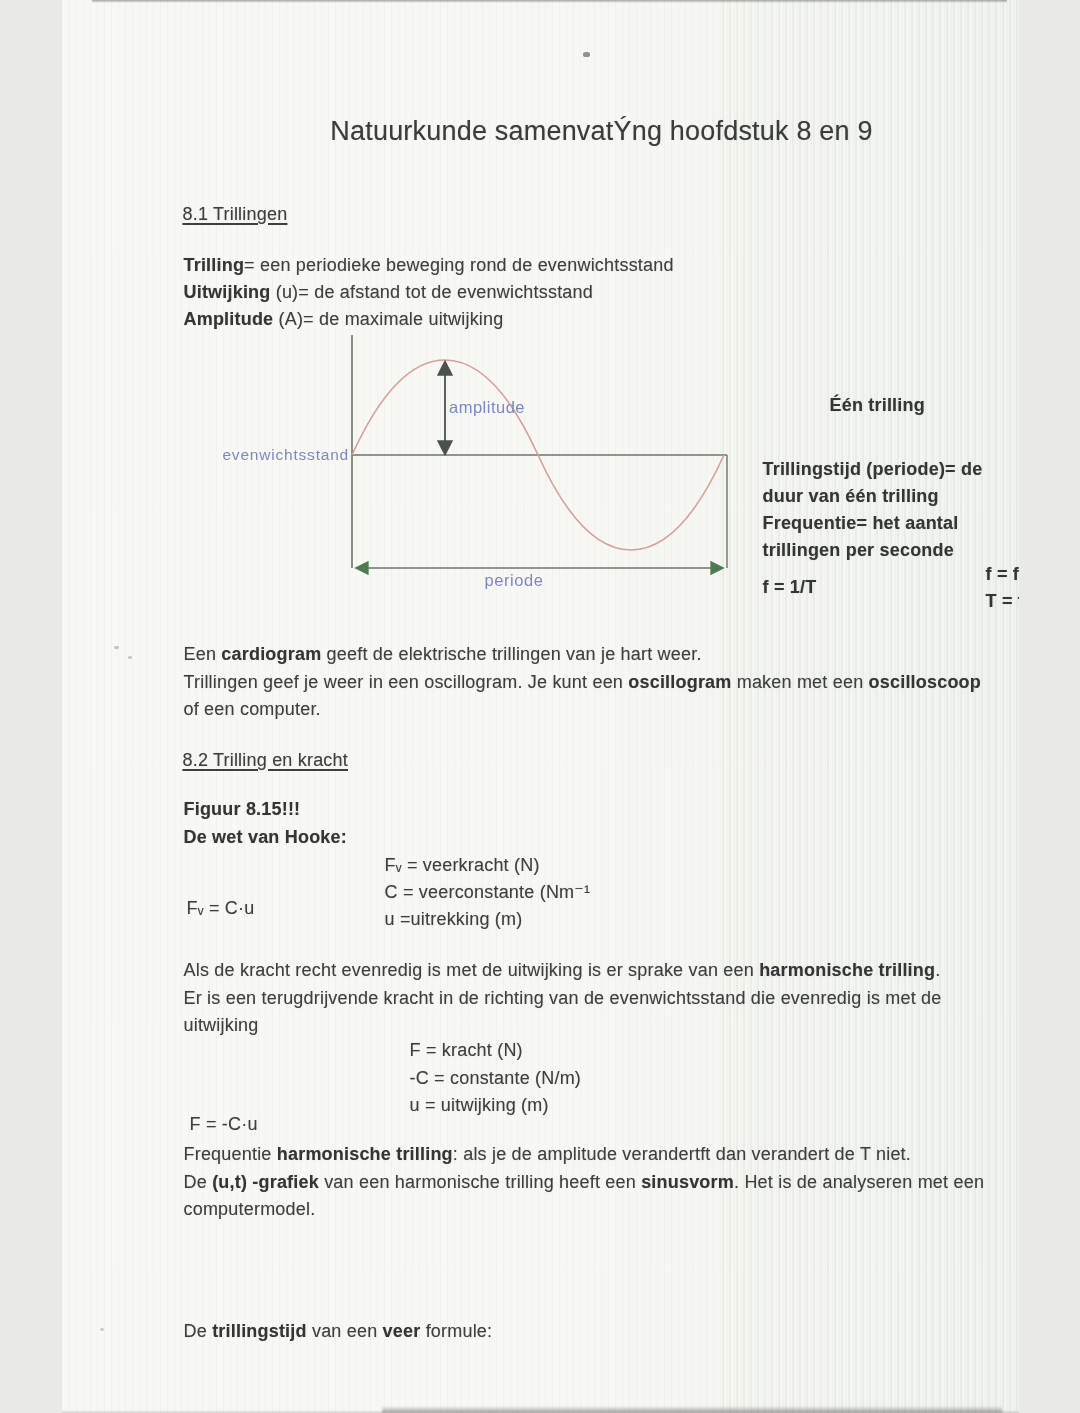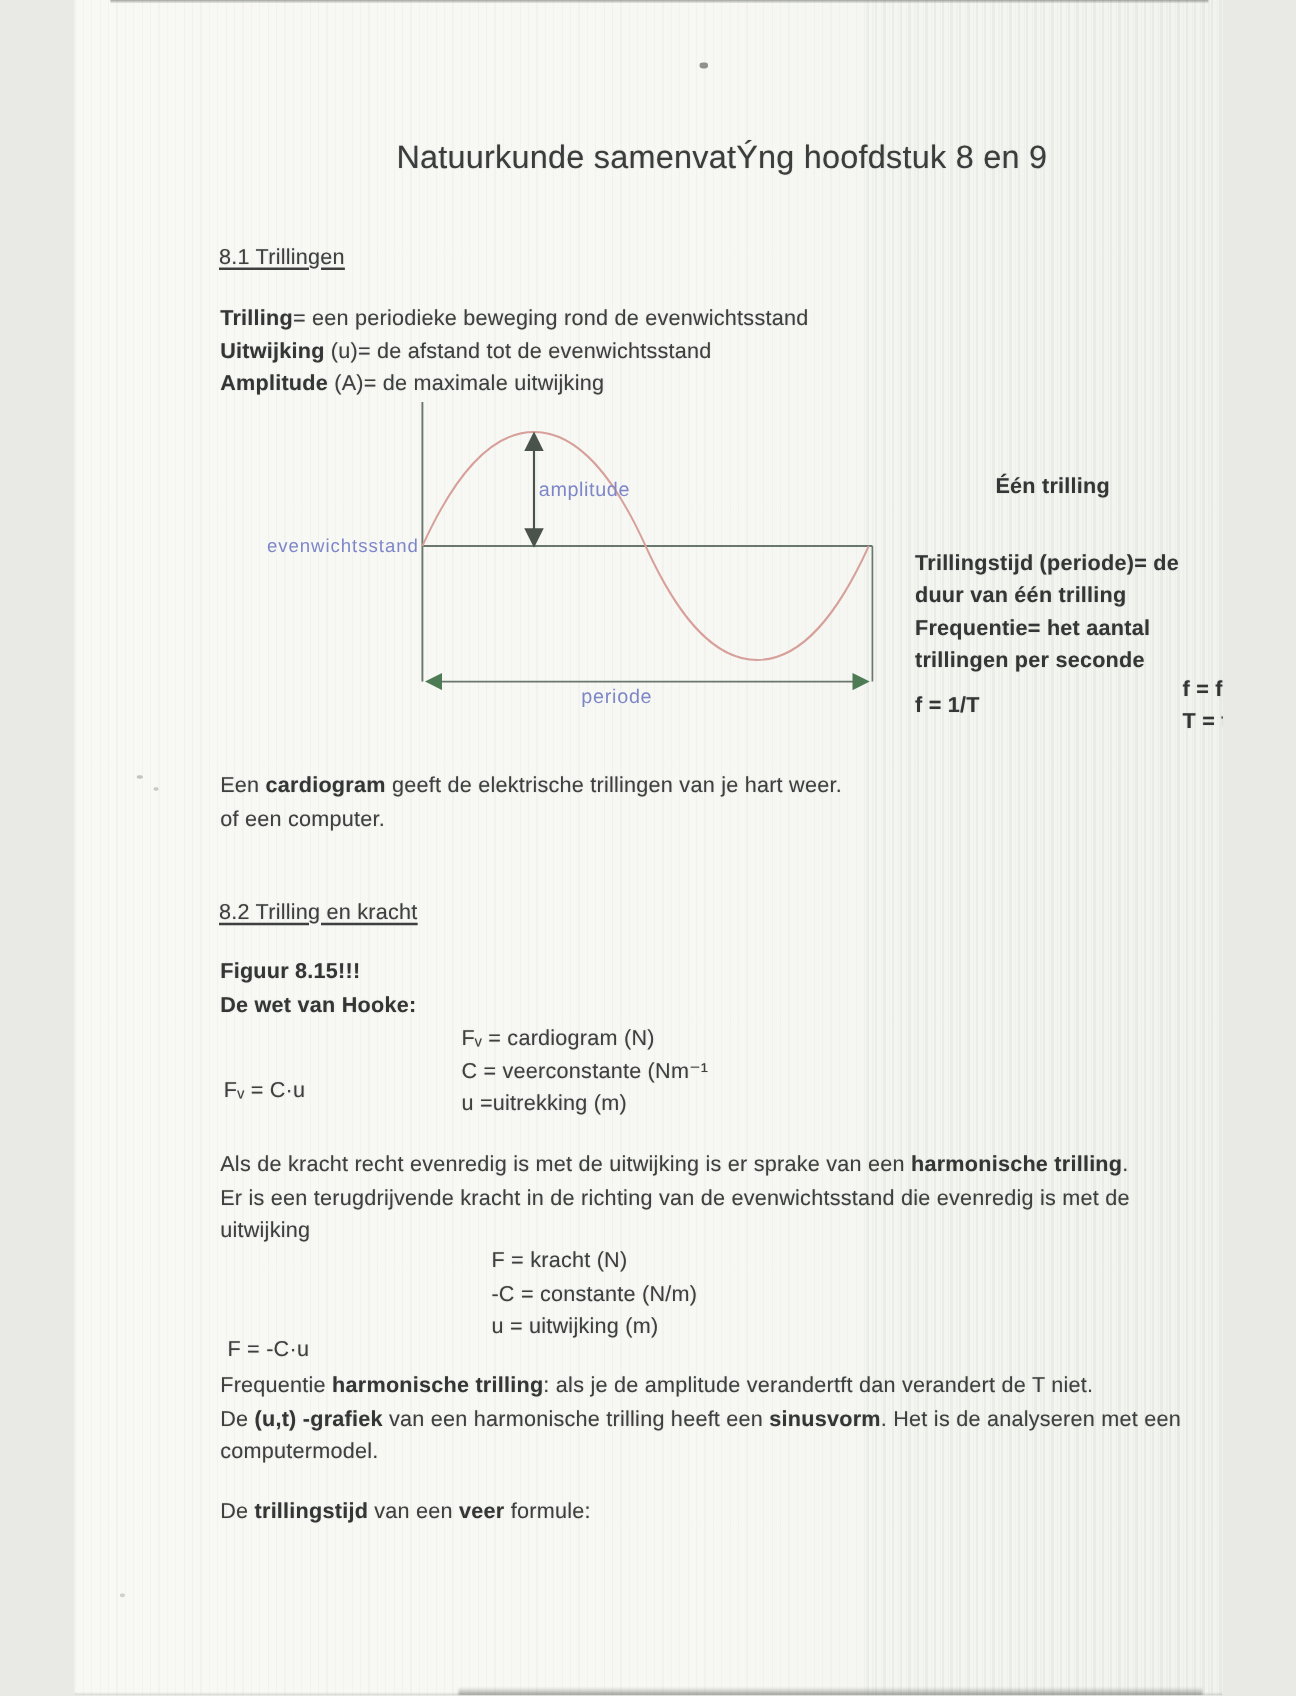--- a/index.html
+++ b/index.html
@@ -90,32 +90,33 @@
     <div>trillingen per seconde</div>
   </div>
   <div class="txt bold" style="left:701px;top:574px;">f = 1/T</div>
   <div class="txt bold" style="left:924px;top:561px;">
     <div>f = frequentie (Hz</div>
     <div>T = trillingstijd (s)</div>
   </div>
 
   <div class="txt lh275" style="left:122px;top:641px;">
     <div><span>Een </span><span class="b">cardiogram</span><span> geeft de elektrische trillingen van je hart weer.</span></div>
+    <div><span>Trillingen geef je weer in een oscillogram. Je kunt een </span><span class="b">oscillogram</span><span> maken met een </span><span class="b">oscilloscoop</span></div>
     <div><span>of een computer.</span></div>
   </div>
 
   <div class="txt u" style="left:121px;top:747px;">8.2 Trilling en kracht</div>
 
   <div class="txt lh275 bold" style="left:122px;top:796px;">
     <div>Figuur 8.15!!!</div>
     <div>De wet van Hooke:</div>
   </div>
 
   <div class="txt" style="left:323px;top:852px;">
-    <div>Fᵥ = cardiogram (N)</div>
+    <div>Fᵥ = veerkracht (N)</div>
     <div>C = veerconstante (Nm⁻¹</div>
     <div>u =uitrekking (m)</div>
   </div>
   <div class="txt" style="left:125px;top:895px;">Fᵥ = C·u</div>
 
   <div class="txt lh275" style="left:122px;top:957px;">
     <div><span>Als de kracht recht evenredig is met de uitwijking is er sprake van een </span><span class="b">harmonische trilling</span><span>.</span></div>
     <div><span>Er is een terugdrijvende kracht in de richting van de evenwichtsstand die evenredig is met de</span></div>
     <div><span>uitwijking</span></div>
   </div>
@@ -126,15 +127,15 @@
     <div>u = uitwijking (m)</div>
   </div>
   <div class="txt" style="left:128px;top:1075px;margin-top:36px;">F = -C·u</div>
 
   <div class="txt lh275" style="left:122px;top:1141px;">
     <div><span>Frequentie </span><span class="b">harmonische trilling</span><span>: als je de amplitude verandertft dan verandert de T niet.</span></div>
     <div><span>De </span><span class="b">(u,t) -grafiek</span><span> van een harmonische trilling heeft een </span><span class="b">sinusvorm</span><span>. Het is de analyseren met een</span></div>
     <div><span>computermodel.</span></div>
   </div>
 
-  <div class="txt" style="left:122px;top:1246px;"><span>De </span><span class="b">trillingstijd</span><span> van een </span><span class="b">veer</span><span> formule:</span></div>
+  <div class="txt" style="left:122px;top:1318px;"><span>De </span><span class="b">trillingstijd</span><span> van een </span><span class="b">veer</span><span> formule:</span></div>
 
 </div>
 
 </body></html>

